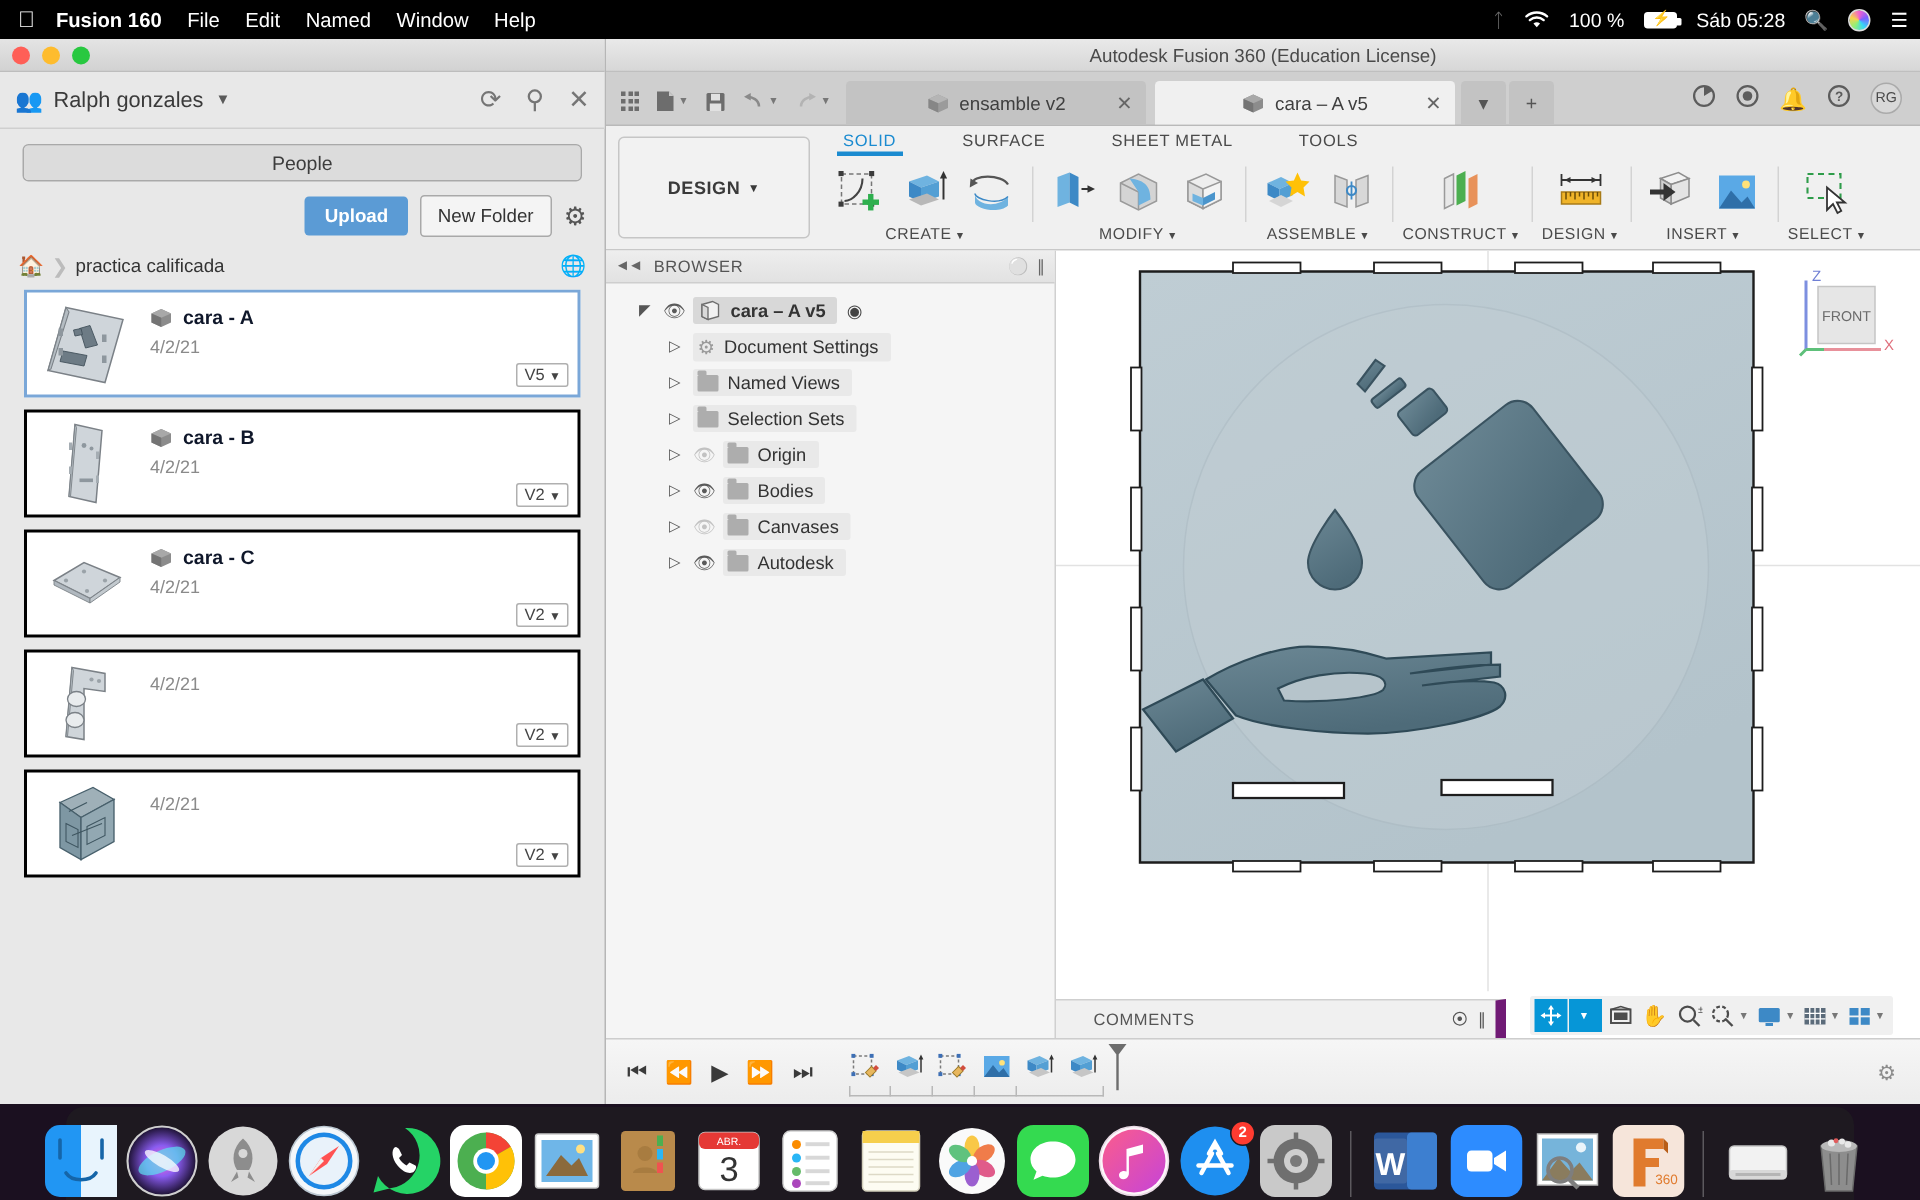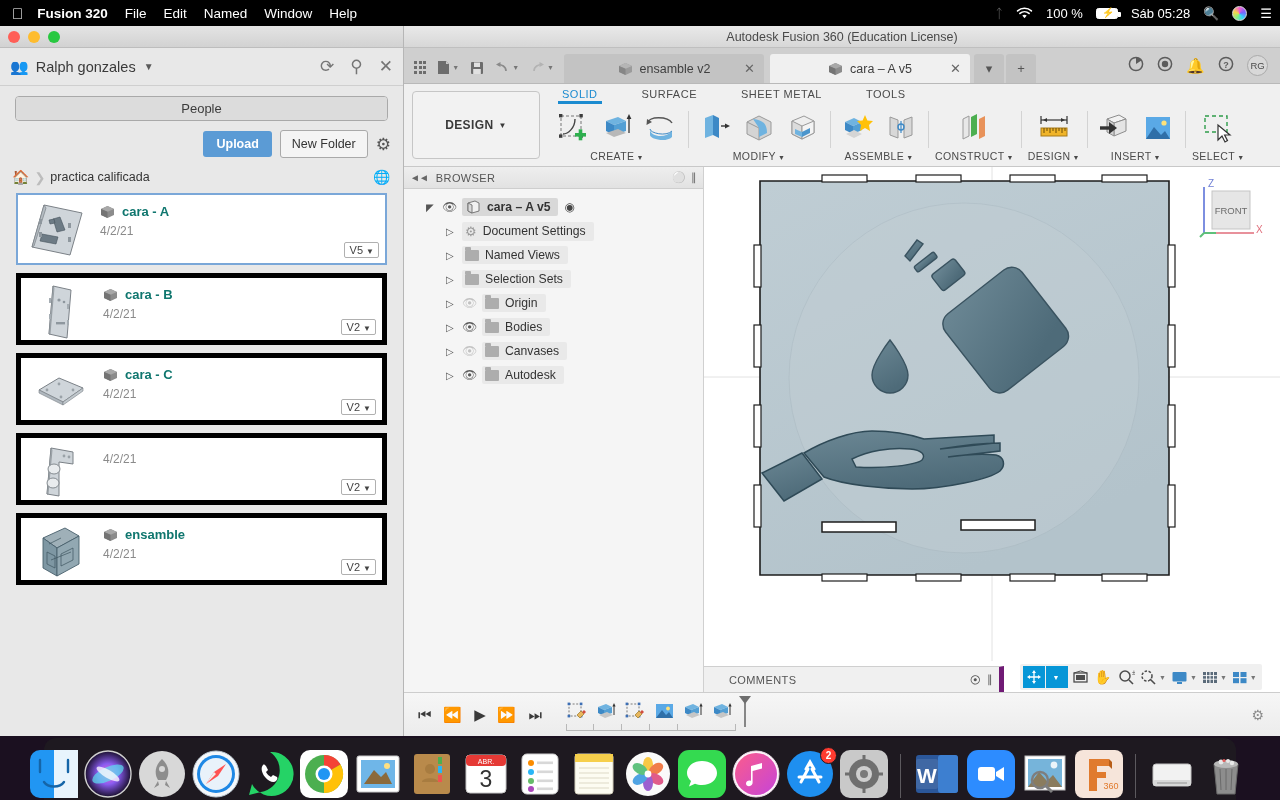--- a/index.html
+++ b/index.html
@@ -82,27 +82,27 @@
   .gear-btn { font-size: 17px; color: #555; cursor: pointer; }
 
   .breadcrumb { display: flex; align-items: center; padding: 3px 12px 8px; font-size: 12.5px; }
   .bc-home { font-size: 14px; color: #3c3c3c; }
   .bc-sep { color: #bcbcbc; margin: 0 5px; font-size: 13px; }
   .bc-cur { font-weight: normal; color: #333; }
   .bc-globe { margin-left: auto; font-size: 14px; color: #555; }
 
   .filelist { flex: 1; overflow: hidden; padding: 0 16px; }
   .filecard {
-    display: flex; align-items: flex-start; background: #fff; border: 5px solid #000000;
+    display: flex; align-items: flex-start; background: #fff; border: 2px solid #000000;
     height: 72px; margin-bottom: 8px; position: relative; cursor: pointer;
   }
   .filecard.selected { border: 2px solid #7aa7d8; }
   .thumb { width: 78px; height: 70px; display: flex; align-items: center; justify-content: center; }
   .fc-body { padding: 9px 0 0 4px; flex: 1; }
-  .fc-title { display: flex; align-items: center; font-size: 13px; font-weight: bold; color: #0f766e; }
+  .fc-title { display: flex; align-items: center; font-size: 13px; font-weight: bold; color: #0f172a; }
   .cube-ico { margin-right: 7px; display: inline-flex; }
   .fc-date { font-size: 12px; color: #8a8a8a; margin-top: 5px; }
   .ver-badge {
     position: absolute; right: 6px; bottom: 5px; border: 1px solid #b0b0b0; background: #fff;
     font-size: 11px; color: #444; padding: 1px 4px 1px 5px; border-radius: 2px;
   }
   .ver-badge .cv { font-size: 8px; margin-left: 3px; }
 
   
   .fusion {
@@ -188,21 +188,21 @@
     width: 14px; height: 11px; background: #adadad; border-radius: 1px; position: relative; flex: none;
   }
   .folder:before {
     content: ""; position: absolute; top: -3px; left: 0; width: 6px; height: 3px; background: #adadad; border-radius: 1px 1px 0 0;
   }
 
   .canvas { flex: 1; position: relative; background: #fff; overflow: hidden; }
   .viewcube { position: absolute; right: 16px; top: 8px; width: 72px; height: 68px; }
   .comments-bar {
     position: absolute; left: 0; bottom: 0; width: 300px; height: 26px; background: #f0f0f0;
-    border-top: 1px solid #cfcfcf; border-right: 5px solid #701a75;
+    border-top: 1px solid #cfcfcf; border-right: 7px solid #701a75;
     display: flex; align-items: center; padding: 0 6px; font-size: 11px; color: #555; letter-spacing: .4px;
   }
   .comments-bar .lbl2 { margin-left: 19px; }
   .comments-bar .right { margin-left: auto; display: flex; align-items: center; gap: 6px; color: #555; }
 
   .nav-toolbar {
     position: absolute; left: 316px; bottom: 2px; display: flex; align-items: center; gap: 1px;
     background: #f0f0f0; padding: 2px 3px; border-radius: 2px;
   }
   .nav-btn {
@@ -245,21 +245,21 @@
     display: flex; align-items: center; justify-content: center; border: 1.5px solid #1e1a20;
   }
 </style>
 </head>
 <body>
 
 <div id="root">
 
   <div class="menubar">
     <span class="apple"></span>
-    <span class="mi bold">Fusion 320</span>
+    <span class="mi bold">Fusion 160</span>
     <span class="mi">File</span>
     <span class="mi">Edit</span>
     <span class="mi">Named</span>
     <span class="mi">Window</span>
     <span class="mi">Help</span>
     <div class="right">
       <span class="itm bt-glyph">ᛏ</span>
       <span class="itm wifi-ico">
         <svg width="17" height="13" viewBox="0 0 17 13">
             <path d="M8.5 11.2 L6.3 8.6 A3.6 3.6 0 0 1 10.7 8.6 Z" fill="#fff"></path>
@@ -450,30 +450,20 @@
             <polygon points="30,26 52,14 52,42 30,54" fill="#92a8b2" stroke="#48606c" stroke-width=".9"></polygon>
             <g stroke="#3d545f" stroke-width=".7" fill="none">
               <path d="M20,30 L28,34 L28,46 L20,42 Z"></path>
                 <path d="M34,32 L46,26 L46,38 L34,44 Z"></path>
               <path d="M22,22 L34,16"></path>
                 <path d="M24,38 L44,30"></path>
             </g>
           </svg>
         </div>
         <div class="fc-body">
-          <div class="fc-title">
-            <span class="cube-ico">
-              <svg width="15" height="14" viewBox="0 0 15 14">
-                  <polygon points="7.5,1 14,4 14,10 7.5,13 1,10 1,4" fill="#8c8c8c"></polygon>
-                  <polygon points="7.5,1 14,4 7.5,6.8 1,4" fill="#a8a8a8"></polygon>
-                  <polygon points="1,4 7.5,6.8 7.5,13 1,10" fill="#747474"></polygon>
-                </svg>
-            </span>
-            <span>ensamble</span>
-          </div>
           <div class="fc-date">4/2/21</div>
         </div>
         <div class="ver-badge">
           <span>V2</span><span class="cv">▼</span>
         </div>
       </div>
     </div>
   </div>
 
   <div class="fusion">

